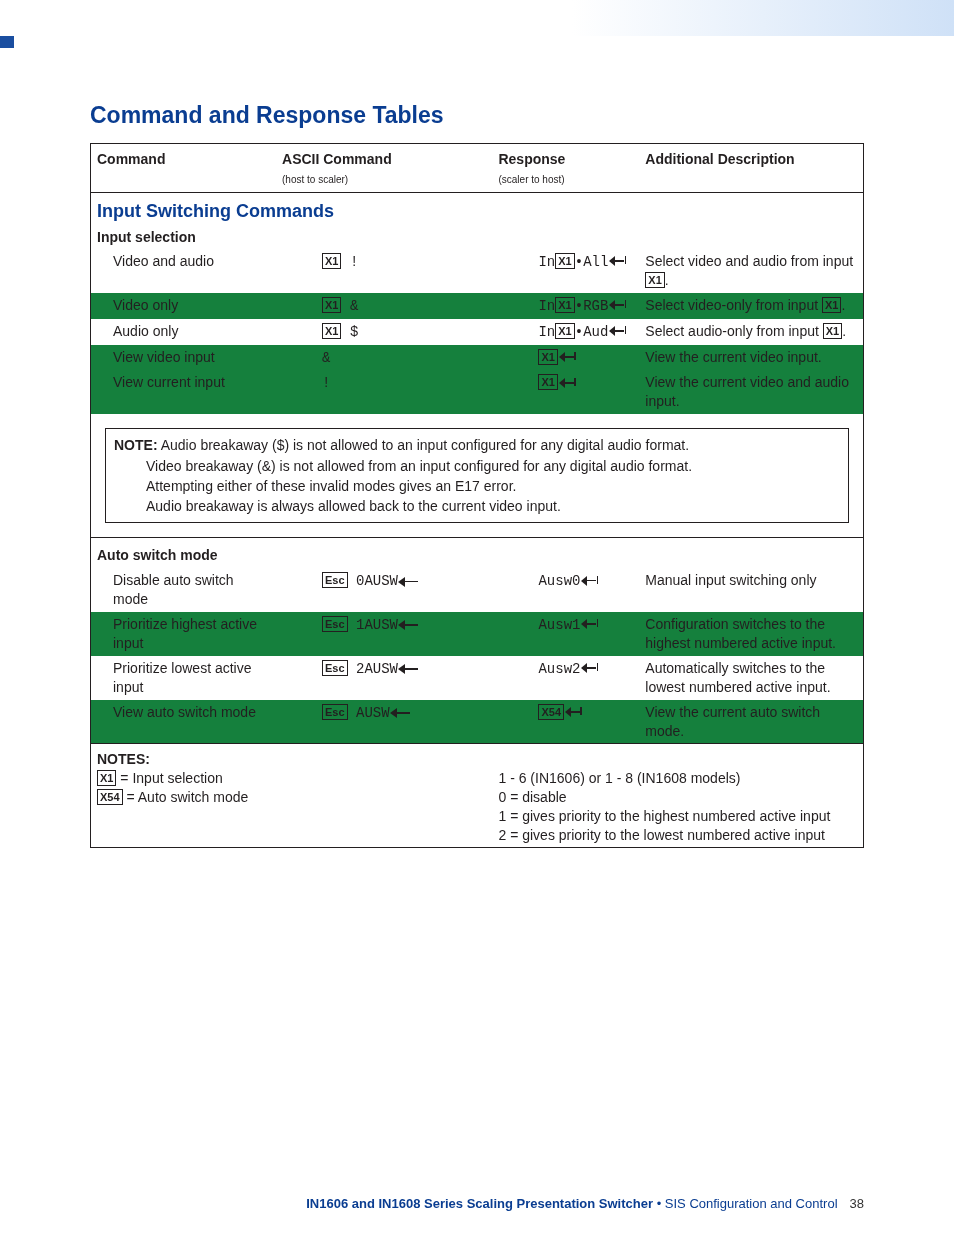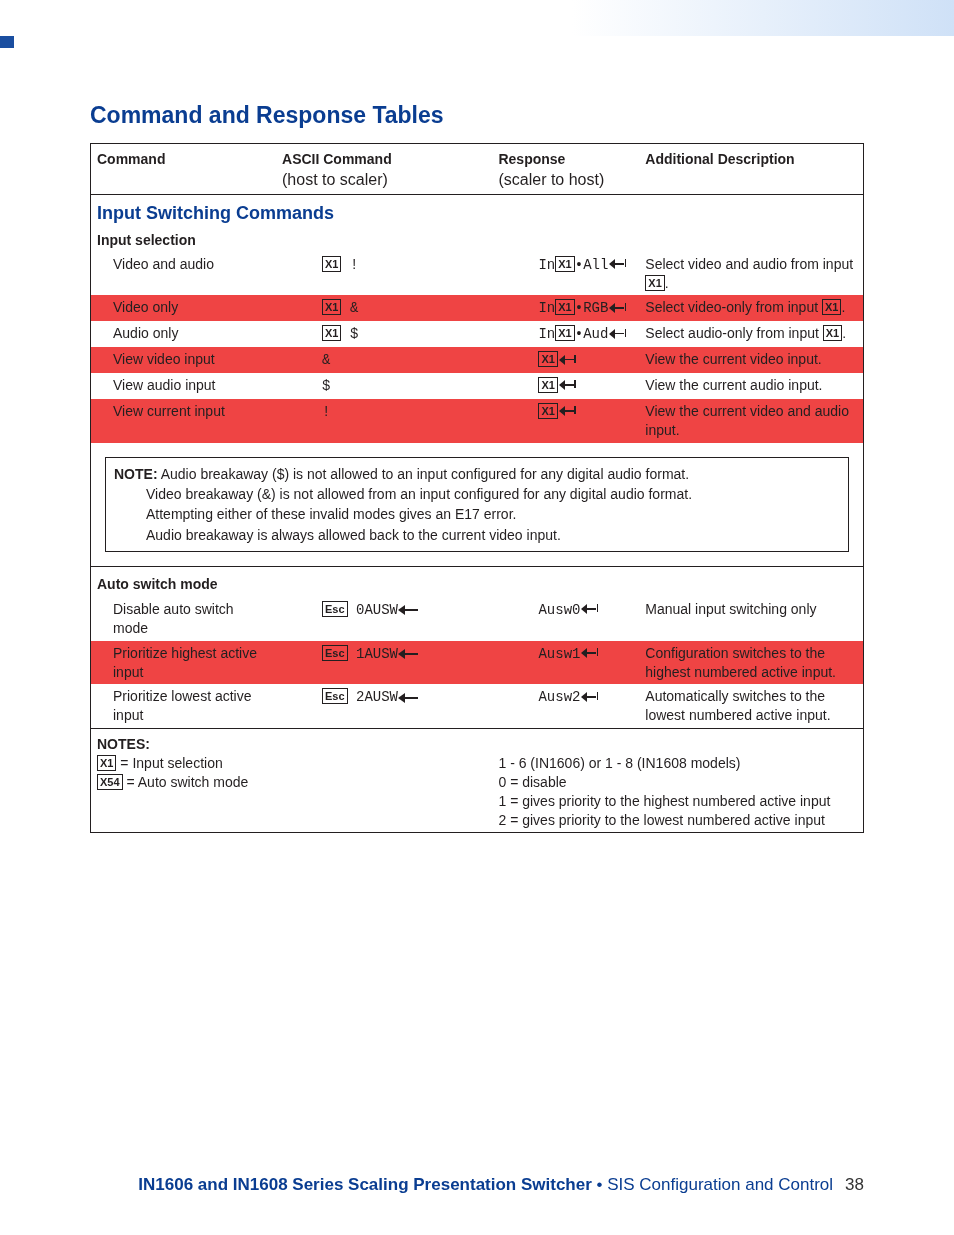--- a/index.html
+++ b/index.html
@@ -4,41 +4,41 @@
 <style>
   html,body{margin:0;padding:0;background:#fff;font-family:Helvetica,Arial,sans-serif;color:#231f20;}
   .page{width:954px;height:1235px;position:relative;box-sizing:border-box;}
   .topbar{height:36px;background:linear-gradient(90deg,#fff 0%,#fff 60%,#cfe1f7 100%);}
   .sidebar{position:absolute;left:0;top:36px;width:14px;height:12px;background:#1a4ea0;}
   .content{padding:66px 90px 0 90px;}
   h1{color:#0a3d91;font-size:23px;font-weight:700;margin:0 0 14px 0;}
   table.cmd{border-collapse:collapse;width:100%;border:1.5px solid #231f20;}
   table.cmd td{vertical-align:top;padding:3px 6px;font-size:14px;line-height:1.35;}
   tr.headrow td{font-weight:700;border-bottom:1.5px solid #231f20;padding-top:6px;padding-bottom:4px;}
-  .sub{font-weight:400;font-size:16px;margin-top:44px;}
-  tr.shade td{background:#ef4444;}
+  .sub{font-weight:400;font-size:10px;margin-top:44px;}
+  tr.shade td{background:#15803d;}
   tr.section td{color:#0a3d91;font-weight:700;font-size:18px;padding-top:6px;}
   tr.subsection td{font-weight:700;padding-top:2px;padding-bottom:2px;}
   tr.subsection2 td{font-weight:700;border-top:1.5px solid #231f20;padding-top:8px;}
   .indent{padding-left:22px !important;}
   .boxed{display:inline-block;border:1.2px solid #231f20;padding:0 2px;font-family:Helvetica,Arial,sans-serif;font-weight:700;font-size:11px;line-height:14px;vertical-align:1px;}
   .mono{font-family:"Courier New",monospace;font-size:14px;white-space:nowrap;margin-left:40px;}
   .arrow{display:inline-block;position:relative;width:20px;height:10px;vertical-align:middle;}
   .arrow::before{content:"";position:absolute;right:0;top:4px;width:14px;height:1.8px;background:#231f20;}
   .arrow::after{content:"";position:absolute;left:0;top:0;border-top:5px solid transparent;border-bottom:5px solid transparent;border-right:7px solid #231f20;}
   .ret{display:inline-block;position:relative;width:18px;height:12px;vertical-align:middle;margin-left:2px;}
   .ret::before{content:"";position:absolute;right:2px;top:0;width:1.8px;height:8px;background:#231f20;}
   .ret::after{content:"";position:absolute;left:0;top:4px;width:14px;height:1.8px;background:#231f20;}
   .ret span{position:absolute;left:-1px;top:0;border-top:5px solid transparent;border-bottom:5px solid transparent;border-right:6px solid #231f20;}
   .notebox{border:1.5px solid #231f20;margin:14px;padding:6px 8px;font-size:14px;line-height:1.45;}
   .notelbl{font-weight:700;}
   .notebody{padding-left:32px;}
   tr.notesrow td{border-top:1.5px solid #231f20;padding-top:6px;padding-bottom:2px;font-size:14px;}
   tr.notesrow .lbl{font-weight:700;}
-  .footer{position:absolute;bottom:40px;right:90px;left:90px;text-align:right;font-size:17px;}
+  .footer{position:absolute;bottom:24px;right:90px;left:90px;text-align:right;font-size:13px;}
   .footer .title{font-weight:700;color:#0a3d91;}
   .footer .sect{color:#0a3d91;}
   .footer .pg{color:#333;padding-left:12px;}
 </style>
 </head>
 <body>
 
 <div class="page">
   <div class="topbar"></div>
   <div class="sidebar"></div>
@@ -88,26 +88,20 @@
             <td><span class="mono"><span class="boxed">X1</span> $</span></td>
             <td><span class="mono">In<span class="boxed">X1</span>•Aud<span class="ret"><span></span></span></span></td>
             <td>Select audio-only from input <span class="boxed">X1</span>.</td>
           </tr>
           <tr class="shade">
             <td class="indent">View video input</td>
             <td><span class="mono">&amp;</span></td>
             <td><span class="mono"><span class="boxed">X1</span><span class="ret"><span></span></span></span></td>
             <td>View the current video input.</td>
           </tr>
-          <tr>
-            <td class="indent">View audio input</td>
-            <td><span class="mono">$</span></td>
-            <td><span class="mono"><span class="boxed">X1</span><span class="ret"><span></span></span></span></td>
-            <td>View the current audio input.</td>
-          </tr>
           <tr class="shade">
             <td class="indent">View current input</td>
             <td><span class="mono">!</span></td>
             <td><span class="mono"><span class="boxed">X1</span><span class="ret"><span></span></span></span></td>
             <td>View the current video and audio input.</td>
           </tr>
         </tbody>
 
       <tbody>
           <tr>
@@ -139,20 +133,26 @@
             <td><span class="mono"><span class="boxed">Esc</span> 1AUSW<span class="arrow"></span></span></td>
             <td><span class="mono">Ausw1<span class="ret"><span></span></span></span></td>
             <td>Configuration switches to the highest numbered active input.</td>
           </tr>
           <tr>
             <td class="indent">Prioritize lowest active input</td>
             <td><span class="mono"><span class="boxed">Esc</span> 2AUSW<span class="arrow"></span></span></td>
             <td><span class="mono">Ausw2<span class="ret"><span></span></span></span></td>
             <td>Automatically switches to the lowest numbered active input.</td>
           </tr>
+          <tr class="shade">
+            <td class="indent">View auto switch mode</td>
+            <td><span class="mono"><span class="boxed">Esc</span> AUSW<span class="arrow"></span></span></td>
+            <td><span class="mono"><span class="boxed">X54</span><span class="ret"><span></span></span></span></td>
+            <td>View the current auto switch mode.</td>
+          </tr>
         </tbody>
 
       <tbody>
           <tr class="notesrow">
         <td colspan="2">
           <div class="lbl">NOTES:</div>
           <div id="notes-left">
                 <div><span class="boxed">X1</span> = Input selection</div>
                 <div><span class="boxed">X54</span> = Auto switch mode</div>
               </div>

